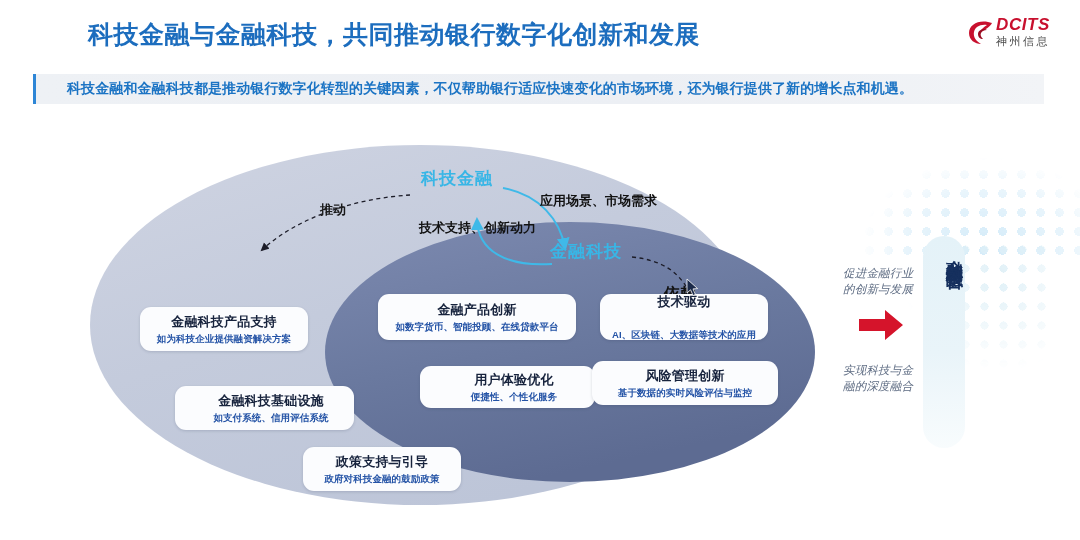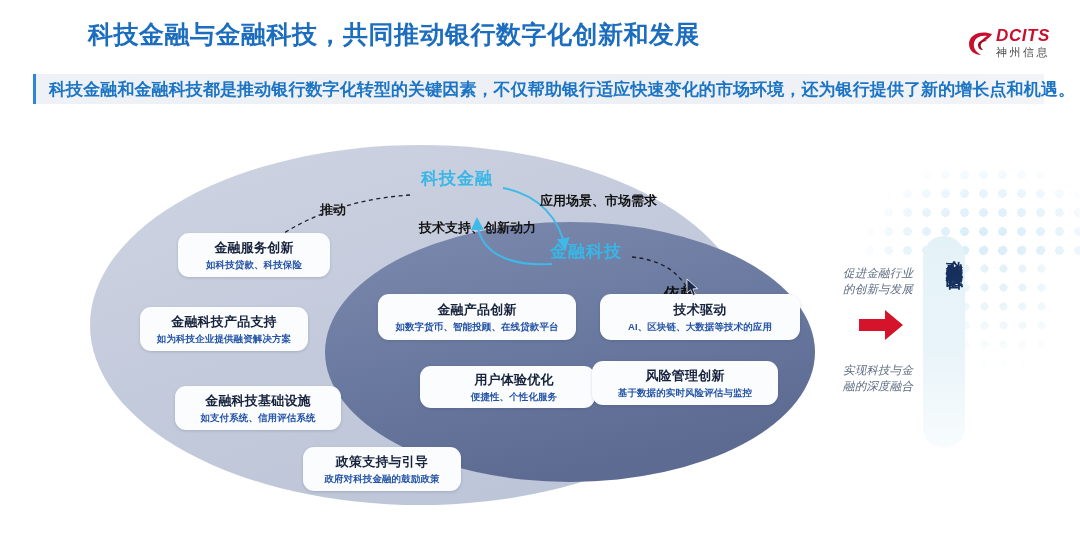--- a/index.html
+++ b/index.html
@@ -28,60 +28,60 @@
     -webkit-mask-image:radial-gradient(ellipse 120px 120px at 70% 20%, #000 5%, rgba(0,0,0,0) 80%);
     mask-image:radial-gradient(ellipse 120px 120px at 70% 20%, #000 5%, rgba(0,0,0,0) 80%);
     opacity:.9;}
 
   
   #page-title{
     position:absolute;left:88px;top:18px;
     font-size:25px;font-weight:bold;color:#1C6DBE;letter-spacing:.5px;
     white-space:nowrap;
   }
-  #logo{position:absolute;right:30px;top:27px;display:flex;align-items:center;gap:2px;}
+  #logo{position:absolute;right:30px;top:16px;display:flex;align-items:center;gap:2px;}
   #logo-mark{width:26px;height:28px;flex:0 0 auto;}
   #logo-text{display:flex;flex-direction:column;line-height:1;}
   #logo-en{font-size:17px;font-weight:bold;color:#C8102E;letter-spacing:.6px;font-style:italic;}
   #logo-cn{font-size:11px;color:#4a4a4a;letter-spacing:2.5px;margin-top:3px;}
 
   
   #subtitle-banner{
     position:absolute;left:33px;top:74px;width:1008px;height:30px;
     background:linear-gradient(90deg,#eef1f5 0%,#eceff4 60%,#f2f4f7 100%);
     border-left:3px solid #2E86D6;
     display:flex;align-items:center;
   }
   #subtitle-text{
-    font-size:17px;font-weight:bold;color:#1C74C4;
-    padding-left:13px;white-space:nowrap;letter-spacing:.1px;
+    font-size:14px;font-weight:bold;color:#1C74C4;
+    padding-left:31px;white-space:nowrap;letter-spacing:.1px;
   }
 
   
   #diagram{position:absolute;left:0;top:110px;width:1080px;height:430px;}
 
   
   .card{
     position:absolute;
     background:#fbfcfe;
     border-radius:11px;
     box-shadow:0 1px 3px rgba(40,50,80,.18);
     display:flex;flex-direction:column;align-items:center;justify-content:center;
     text-align:center;
   }
   .card .t{font-size:13px;font-weight:bold;color:#17233d;line-height:1.2;letter-spacing:.2px;}
   .card .s{font-size:9.5px;font-weight:bold;color:#2453a6;margin-top:3px;line-height:1.2;letter-spacing:.1px;}
 
   #card-fin-service{left:178px;top:233px;width:152px;height:44px;}
   #card-fintech-product{left:140px;top:307px;width:168px;height:44px;}
-  #card-fintech-infra{left:175px;top:386px;width:166px;height:44px;}
+  #card-fintech-infra{left:175px;top:386px;width:166px;height:44px;padding-left:13px;}
   #card-policy{left:303px;top:447px;width:158px;height:44px;}
 
   #card-fin-product{left:378px;top:294px;width:198px;height:46px;}
-  #card-tech-drive{left:600px;top:294px;width:200px;height:46px;}
+  #card-tech-drive{left:600px;top:294px;width:168px;height:46px;justify-content:space-between;}
   #card-ux{left:420px;top:366px;width:162px;height:42px;padding-left:13px;}
   #card-risk{left:592px;top:361px;width:186px;height:44px;}
 
   
   .flow-label{position:absolute;font-weight:bold;white-space:nowrap;}
   #label-kjjr{left:421px;top:167px;font-size:17px;color:#38B6E6;letter-spacing:1px;}
   #label-jrkj{left:550px;top:240px;font-size:17px;color:#38B6E6;letter-spacing:1px;}
   #label-tuidong{left:320px;top:201px;font-size:13px;color:#1a1a1a;}
   #label-yingyong{left:540px;top:192px;font-size:13px;color:#121212;}
   #label-jishu{left:419px;top:219px;font-size:13px;color:#121212;}
@@ -170,24 +170,20 @@
     <path d="M632,147 C660,150 678,160 690,183" fill="none" stroke="#1c1c28" stroke-width="1.3" stroke-dasharray="4 3.5" marker-end="url(#arrowDark)"></path>
   </svg>
 
   <div class="flow-label" id="label-kjjr">科技金融</div>
   <div class="flow-label" id="label-jrkj">金融科技</div>
   <div class="flow-label" id="label-tuidong">推动</div>
   <div class="flow-label" id="label-yingyong">应用场景、市场需求</div>
   <div class="flow-label" id="label-jishu">技术支持、创新动力</div>
   <div class="flow-label" id="label-yilai">依赖</div>
 
-  <div class="card" id="card-fin-service">
-    <div class="t">金融服务创新</div>
-    <div class="s">如科技贷款、科技保险</div>
-  </div>
   <div class="card" id="card-fintech-product">
     <div class="t">金融科技产品支持</div>
     <div class="s">如为科技企业提供融资解决方案</div>
   </div>
   <div class="card" id="card-fintech-infra">
     <div class="t">金融科技基础设施</div>
     <div class="s">如支付系统、信用评估系统</div>
   </div>
   <div class="card" id="card-policy">
     <div class="t">政策支持与引导</div>

